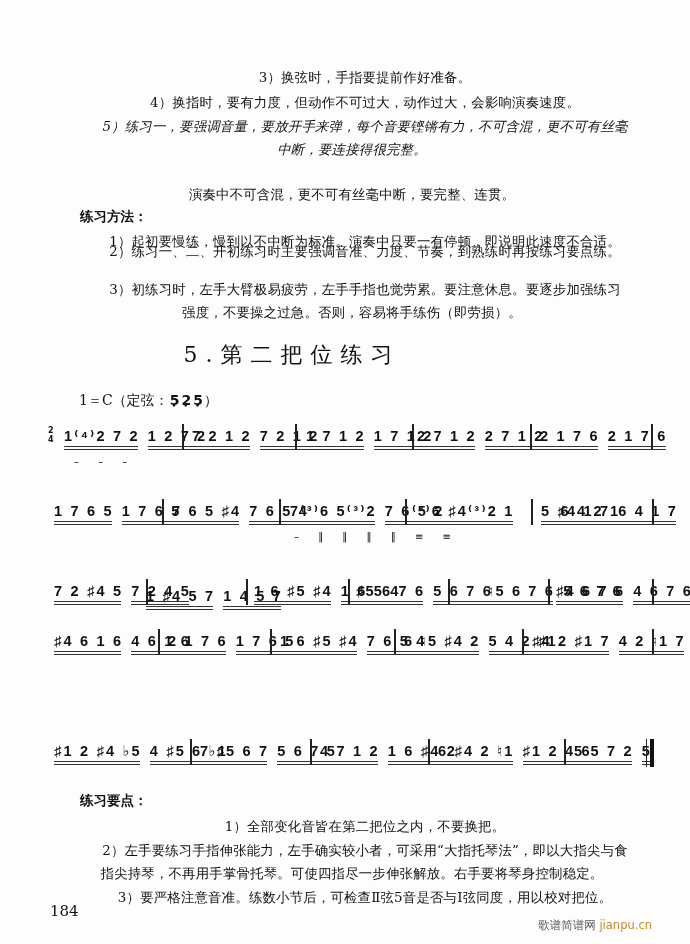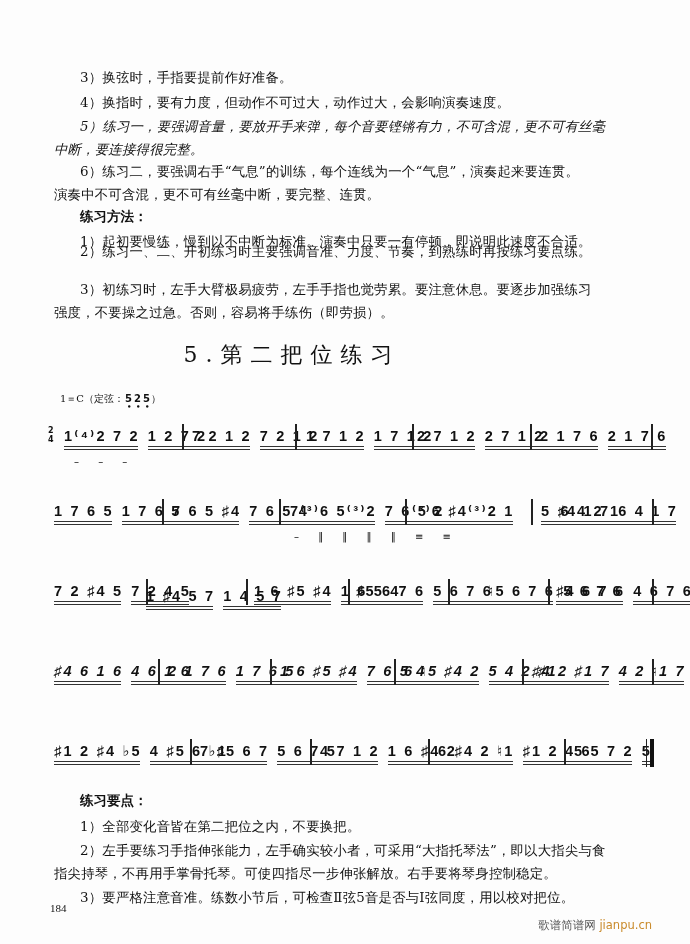--- a/index.html
+++ b/index.html
@@ -1,46 +1,46 @@
 <!DOCTYPE html>
 <html><head>
 <meta charset="utf-8">
 <style>
   html, body { margin: 0; padding: 0; background: #fdfdfd; }
   body { width: 690px; height: 944px; position: relative; overflow: hidden;
          font-family: "DejaVu Serif", "Liberation Serif", serif; color: #111; }
-  .para { position: absolute; left: 54px; width: 596px; font-size: 13.4px; line-height: 23px; letter-spacing: 0.2px; }
+  .para { position: absolute; left: 54px; width: 596px; font-size: 13.4px; line-height: 23px; letter-spacing: 0.2px; text-align: center; }
   .para .ind { display: inline-block; width: 26px; }
   .heading { position: absolute; left: 80px; font-weight: bold; font-size: 13.5px; }
   .title { position: absolute; top: 340px; left: 0; width: 584px; text-align: center;
            font-size: 22px; letter-spacing: 8px; }
-  .key { position: absolute; top: 392px; left: 60px; font-size: 10px; }
+  .key { position: absolute; top: 392px; left: 79px; font-size: 14px; }
   .key .dn { display: inline-block; position: relative; font-family: "DejaVu Sans", sans-serif; font-weight: bold; margin: 0 1px; }
   .key .dn::after { content: "•"; position: absolute; left: 2px; top: 10px; font-size: 7px; }
   .staff-row { position: absolute; left: 54px; width: 600px; height: 40px; }
   .measure { position: absolute; top: 0; height: 30px; display: flex; align-items: flex-start; gap: 8px; }
   .group { position: relative; font-family: "Liberation Sans", "DejaVu Sans", sans-serif; font-weight: bold;
            font-size: 14.5px; letter-spacing: 2.2px; white-space: nowrap; padding-bottom: 4px; }
   .group::after { content: ""; position: absolute; left: 0; right: 2px; top: 18px; border-top: 1px solid #333; border-bottom: 1px solid #333; height: 2px; }
   .barline { position: absolute; top: -4px; width: 1.5px; height: 26px; background: #222; }
   .final-bar { position: absolute; top: -4px; width: 5px; height: 28px; border-left: 1.5px solid #222; }
   .final-bar::after { content: ""; position: absolute; left: 3px; top: 0; width: 4px; height: 28px; background: #111; }
   .timesig { position: absolute; left: -6px; top: -2px; font-family: "DejaVu Sans", sans-serif; font-weight: bold; font-size: 8px; line-height: 9px; text-align: center; }
   .marks { position: absolute; top: 28px; font-size: 10px; letter-spacing: 8px; font-family: "DejaVu Sans", sans-serif; }
-  .pagenum { position: absolute; left: 50px; top: 902px; font-size: 11px; font-family: Liberation Serif, serif; }
+  .pagenum { position: absolute; left: 50px; top: 902px; font-size: 15px; }
   .watermark { position: absolute; right: 38px; top: 918px; font-size: 11.5px; color: #555; font-family: "DejaVu Sans", sans-serif; }
   .watermark .dom { color: #c98a2a; }
 </style>
 </head>
 <body>
 
 <div class="para" style="top:66px;"><span class="ind"></span><span>3）换弦时，手指要提前作好准备。</span></div>
 <div class="para" style="top:91px;"><span class="ind"></span><span>4）换指时，要有力度，但动作不可过大，动作过大，会影响演奏速度。</span></div>
 <div class="para" style="top:115px;font-style:italic;"><span class="ind"></span><span>5）练习一，要强调音量，要放开手来弹，每个音要铿锵有力，不可含混，更不可有丝毫</span><br><span>中断，要连接得很完整。</span></div>
-<div class="para" style="top:160px;"><span class="ind"></span><span>6）练习二，要强调右手“气息”的训练，每个连线为一个“气息”，演奏起来要连贯。</span><br><span>演奏中不可含混，更不可有丝毫中断，要完整、连贯。</span></div>
+<div class="para" style="top:160px;"><span class="ind"></span><br><span>演奏中不可含混，更不可有丝毫中断，要完整、连贯。</span></div>
 
 <div class="heading" style="top:208px;">练习方法：</div>
 <div class="para" style="top:230px;"><span class="ind"></span><span>1）起初要慢练，慢到以不中断为标准。演奏中只要一有停顿，即说明此速度不合适。</span></div>
 <div class="para" style="top:240px;"><span class="ind"></span><span>2）练习一、二、开初练习时主要强调音准、力度、节奏，到熟练时再按练习要点练。</span></div>
 <div class="para" style="top:278px;"><span class="ind"></span><span>3）初练习时，左手大臂极易疲劳，左手手指也觉劳累。要注意休息。要逐步加强练习</span><br><span>强度，不要操之过急。否则，容易将手练伤（即劳损）。</span></div>
 
 <div class="title">5.第二把位练习</div>
 
 <div class="key">
   <span>1＝C（定弦：</span><span class="dn">5</span><span class="dn">2</span><span class="dn">5</span><span>）</span>
@@ -131,21 +131,21 @@
       <span class="group">5 6 7 6</span>
     </div>
   <div class="barline" style="left:494px;"></div>
   <div class="measure" style="left:502px;">
       <span class="group">♯4 6 7 6</span>
       <span class="group">4 6 7 6</span>
     </div>
   <div class="barline" style="left:598px;"></div>
 </div>
 
-<div class="staff-row" style="top:663px;font-style:italic;">
+<div class="staff-row" style="top:633px;">
   <div class="measure" style="left:0px;">
       <span class="group">♯4 6 1 6</span>
       <span class="group">4 6 1 6</span>
     </div>
   <div class="barline" style="left:104px;"></div>
   <div class="measure" style="left:114px;">
       <span class="group">2 1 7 6</span>
       <span class="group">1 7 6 5</span>
     </div>
   <div class="barline" style="left:216px;"></div>

